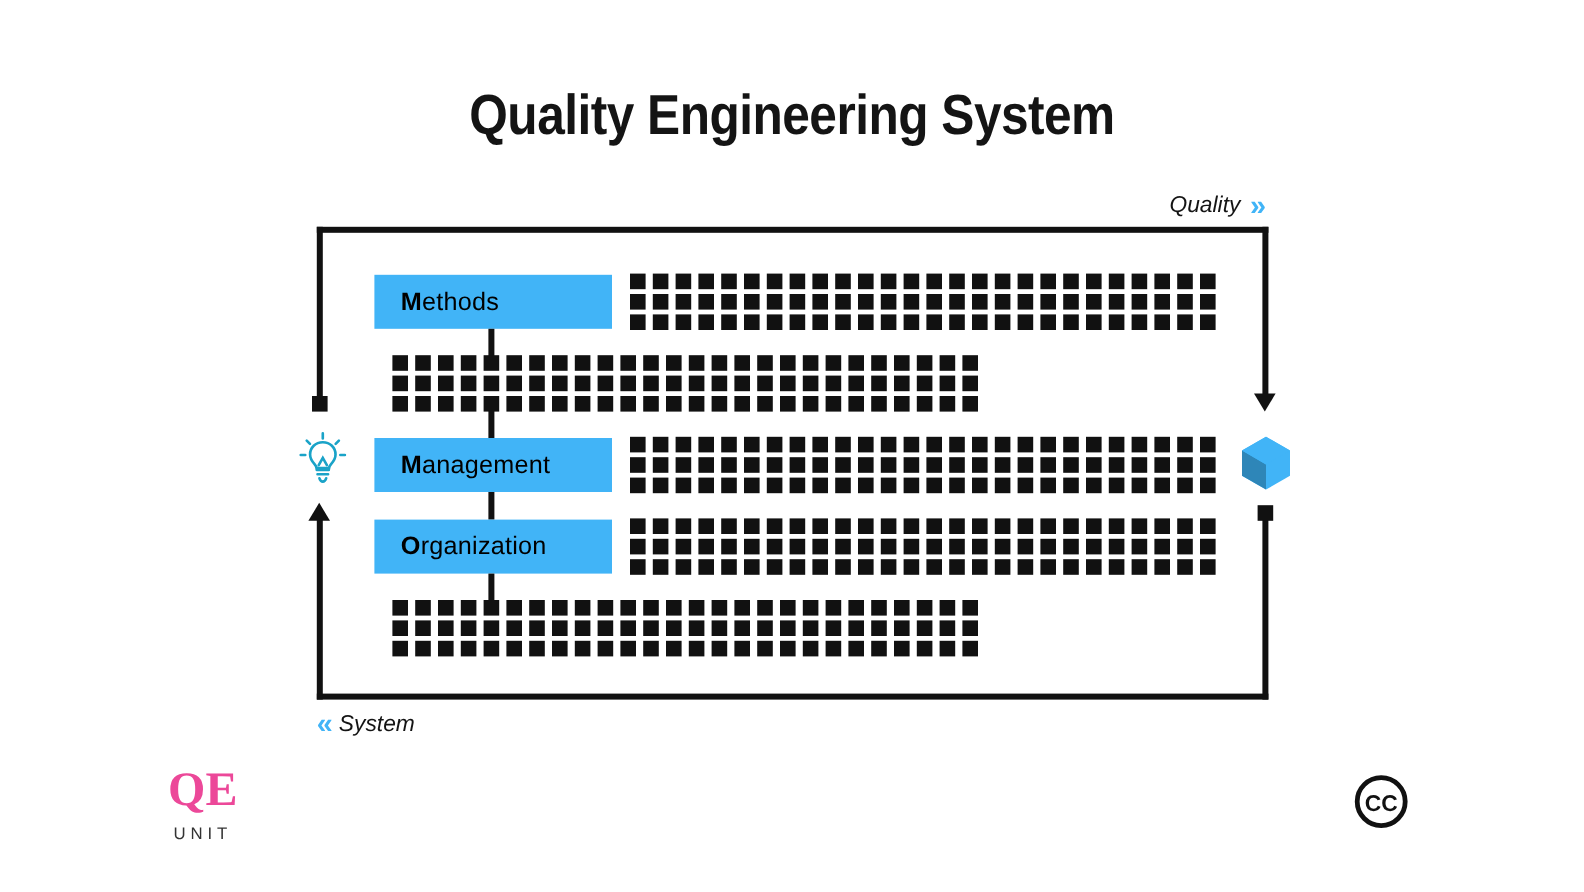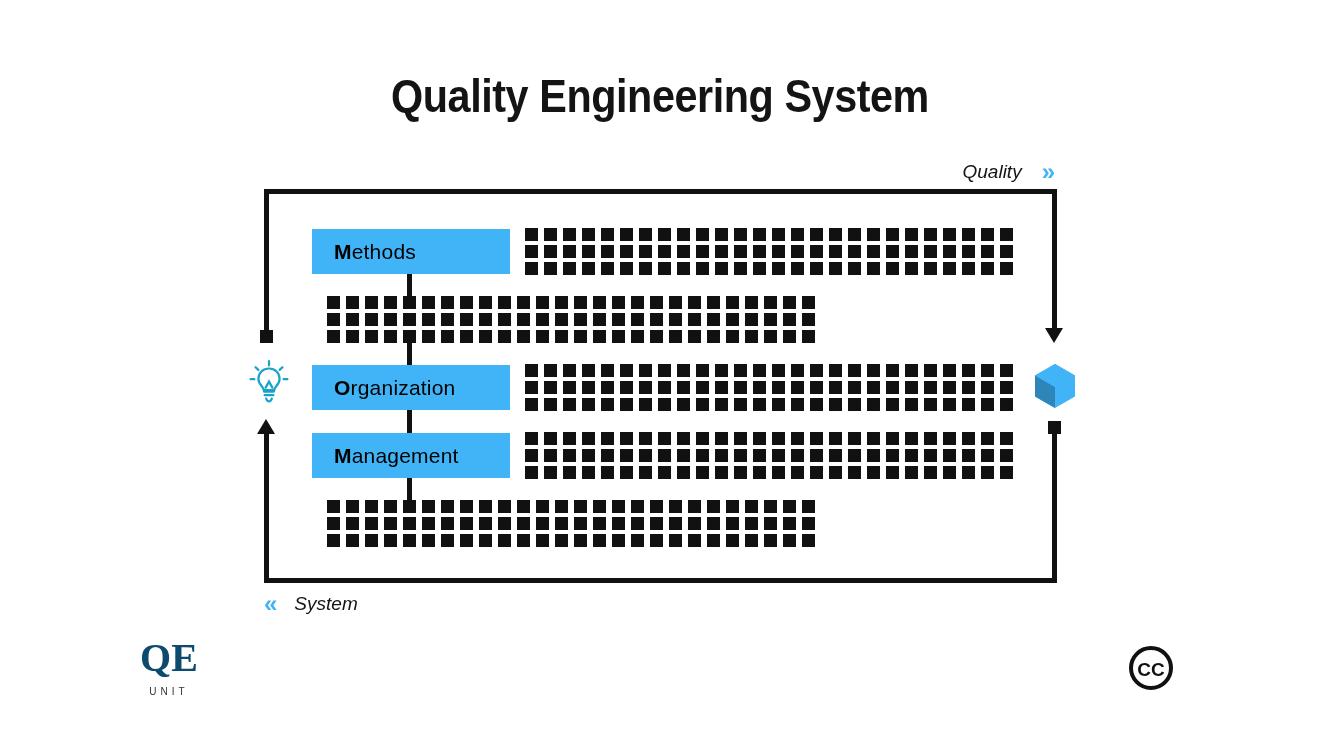--- a/index.html
+++ b/index.html
@@ -77,21 +77,21 @@
     border-bottom: 15px solid #111111;
   }
   .arrow-right-down { left: 1045px; top: 328px; }
   .arrow-left-up    { left: 257px;  top: 419px; }
 
   
   .edge-label {
     position: absolute;
     display: flex;
     align-items: center;
-    gap: 20px;
+    gap: 8px;
     font-style: italic;
     font-size: 19px;
     color: #141414;
     font-family: "Liberation Sans", sans-serif;
   }
   .quality-label { right: 268px; top: 160px; }
   .speed-label   { left: 264px;  top: 592px; }
   .chev {
     color: #41B4F7;
     font-size: 24px;
@@ -179,26 +179,26 @@
     position: absolute;
     left: 140px;
     top: 638px;
     text-align: center;
     width: 58px;
   }
   .qe-logo .qe-mark {
     font-family: "Liberation Serif", serif;
     font-size: 40px;
     font-weight: bold;
-    color: #0c4a6e;
+    color: #ec4899;
     line-height: 1;
   }
   .qe-logo .qe-sub {
     font-family: "Liberation Sans", sans-serif;
-    font-size: 10px;
+    font-size: 14px;
     letter-spacing: 4px;
     color: #333333;
     margin-top: 8px;
   }
   .cc-badge {
     position: absolute;
     left: 1128px;
     top: 645px;
   }
 </style>
@@ -419,21 +419,21 @@
           <div class="cell"></div>
           <div class="cell"></div>
           <div class="cell"></div>
           <div class="cell"></div>
         </div>
       <div class="connector"></div>
     </div>
 
     <div class="row">
       <div class="pillar-box">
-        <span class="pillar-label"><span class="cap">O</span><span>rganization</span></span>
+        <span class="pillar-label"><span class="cap">M</span><span>anagement</span></span>
       </div>
       <div class="grid-band" style="grid-template-columns: repeat(26, 13px); grid-template-rows: repeat(3, 13px);">
           <div class="cell"></div>
           <div class="cell"></div>
           <div class="cell"></div>
           <div class="cell"></div>
           <div class="cell"></div>
           <div class="cell"></div>
           <div class="cell"></div>
           <div class="cell"></div>
@@ -506,21 +506,21 @@
           <div class="cell"></div>
           <div class="cell"></div>
           <div class="cell"></div>
           <div class="cell"></div>
         </div>
       <div class="connector"></div>
     </div>
 
     <div class="row">
       <div class="pillar-box">
-        <span class="pillar-label"><span class="cap">M</span><span>anagement</span></span>
+        <span class="pillar-label"><span class="cap">O</span><span>rganization</span></span>
       </div>
       <div class="grid-band" style="grid-template-columns: repeat(26, 13px); grid-template-rows: repeat(3, 13px);">
           <div class="cell"></div>
           <div class="cell"></div>
           <div class="cell"></div>
           <div class="cell"></div>
           <div class="cell"></div>
           <div class="cell"></div>
           <div class="cell"></div>
           <div class="cell"></div>

